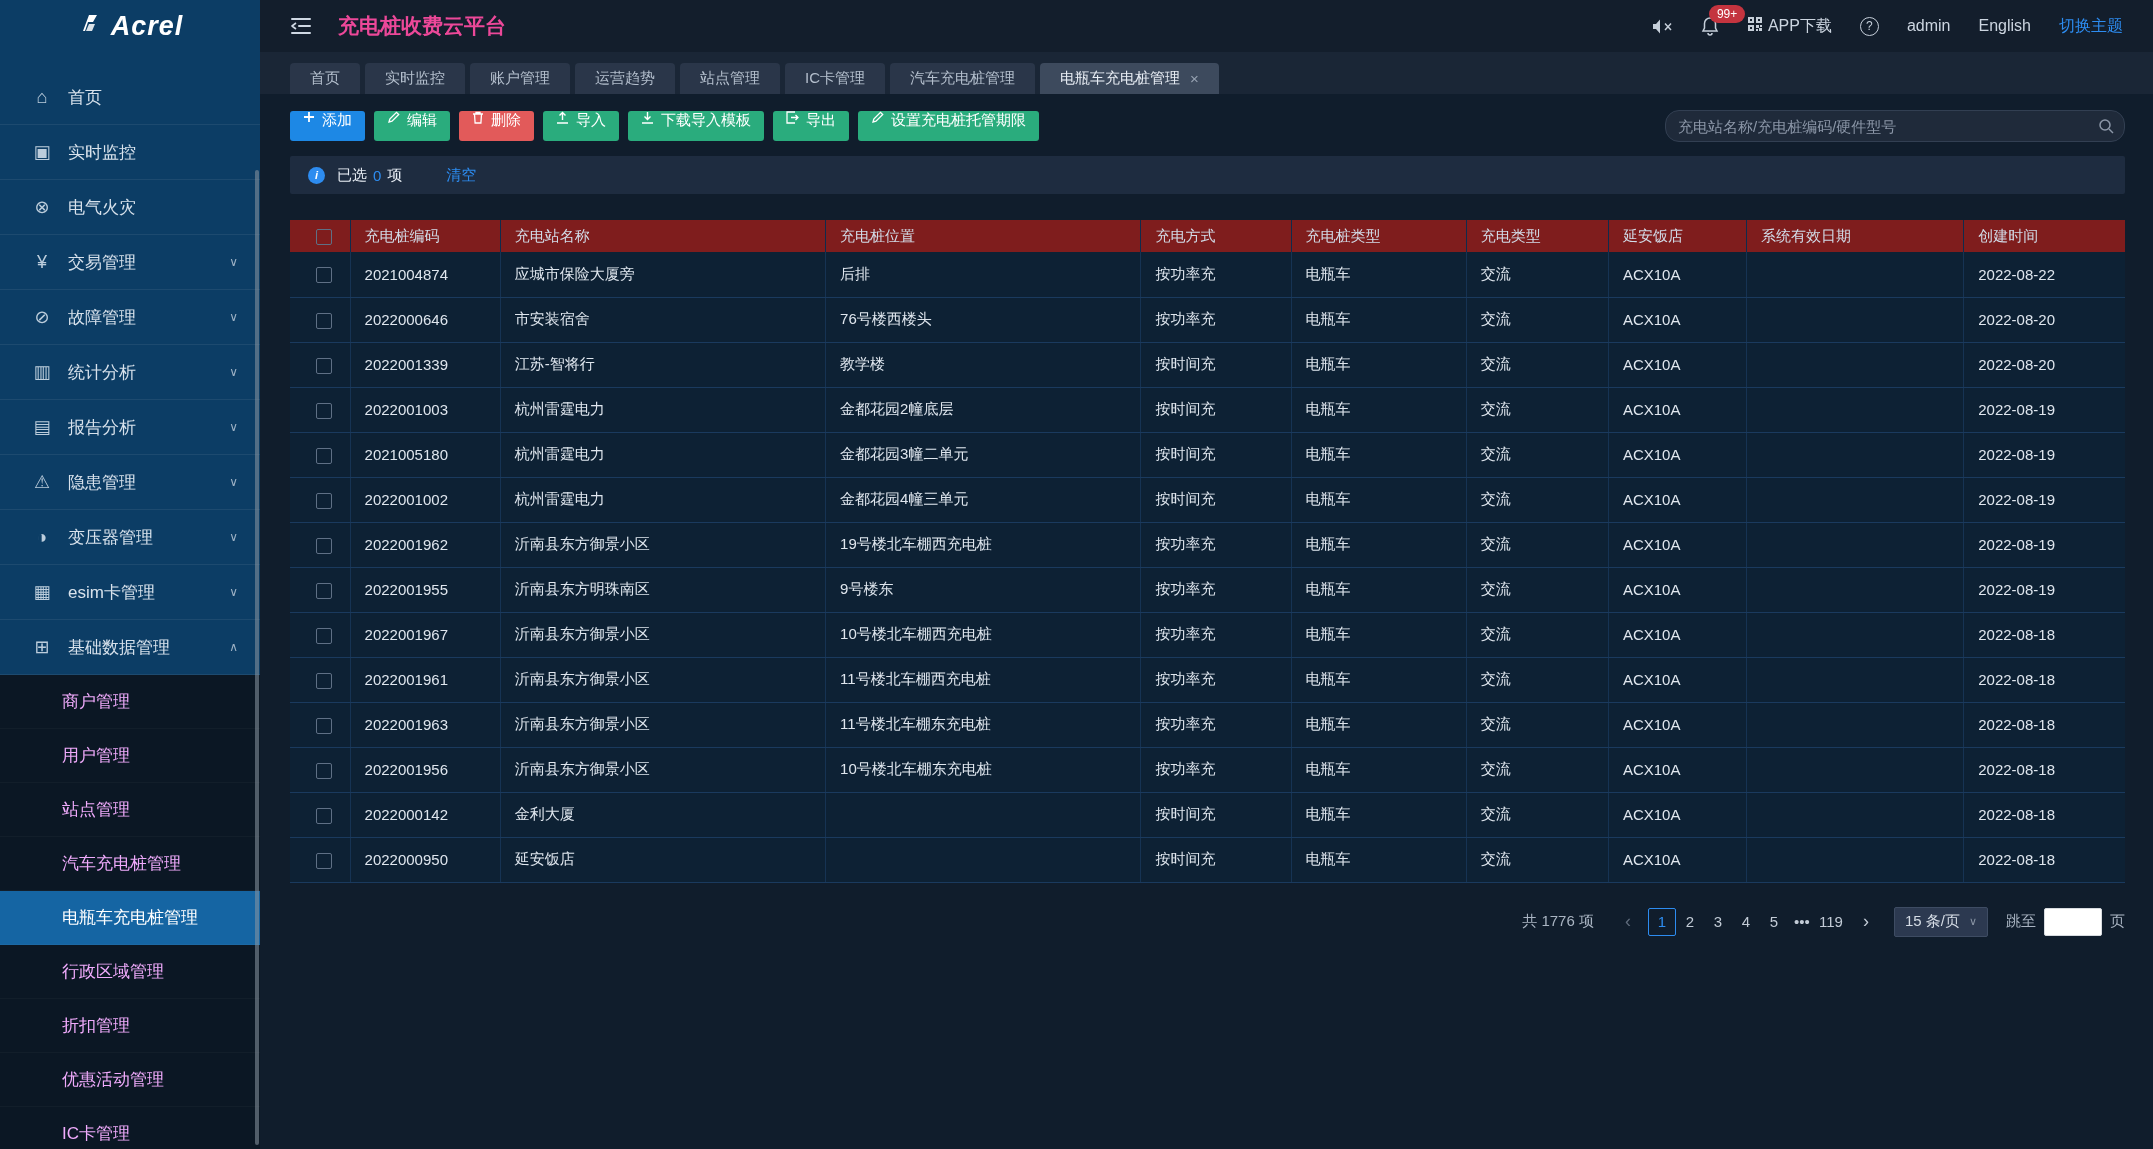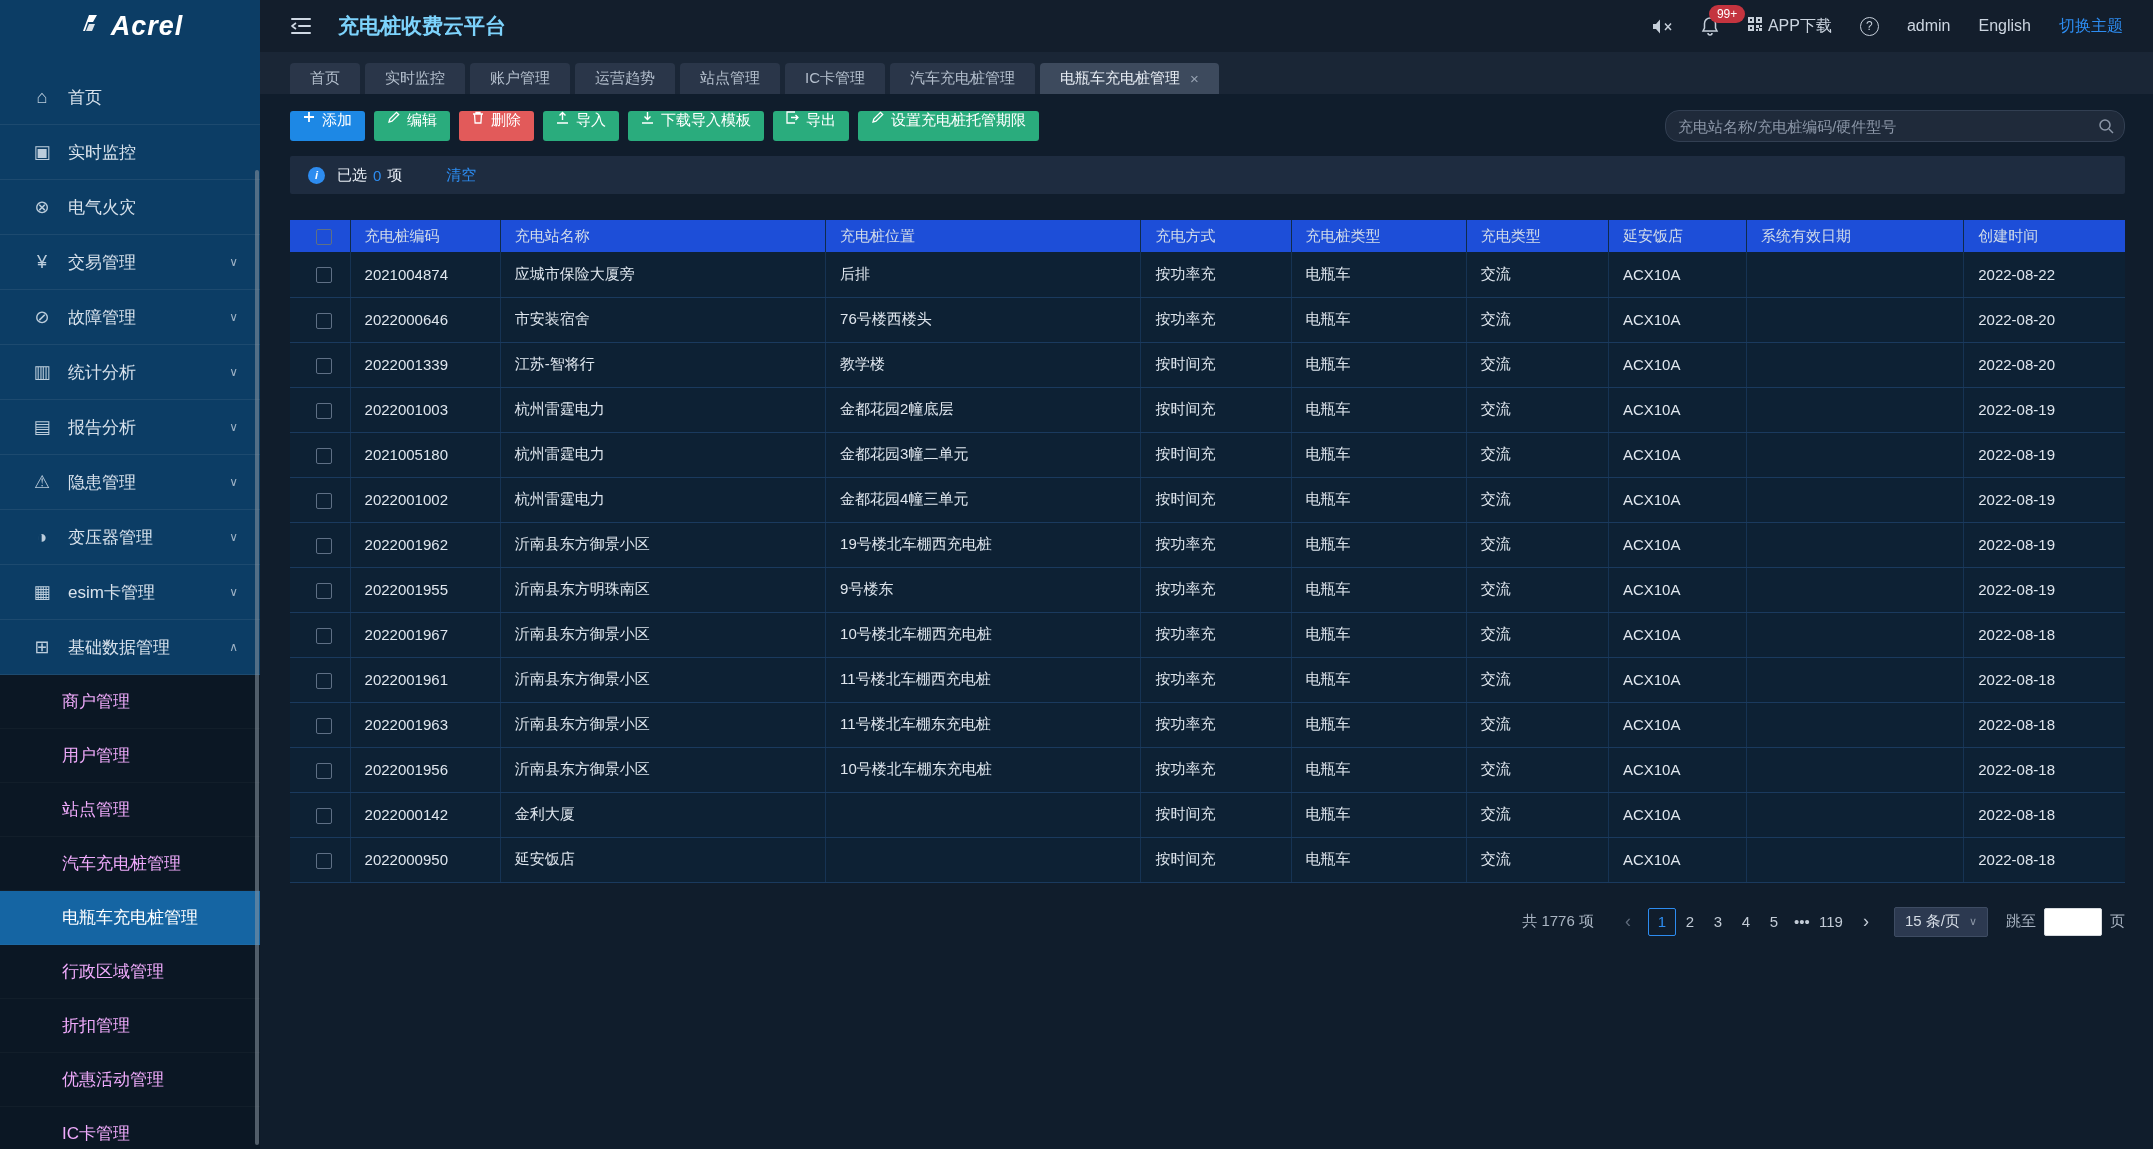--- a/index.html
+++ b/index.html
@@ -22,21 +22,21 @@
     color:#f0abfc; font-size:17px; cursor:pointer; border-bottom:1px solid rgba(255,255,255,0.03); }
   .subnav-item.active { background:#1565a3; color:#ffffff; }
   .sidebar-scrollbar { position:absolute; right:1px; top:170px; bottom:4px; width:4px;
     background:#8d97a3; opacity:.55; border-radius:2px; }
 
   
   .main { flex:1; display:flex; flex-direction:column; background:#101d2c; min-width:0; }
 
   .topbar { height:52px; flex:0 0 52px; background:#131e2c; display:flex; align-items:center; padding:0 30px; }
   .fold-btn { display:flex; align-items:center; cursor:pointer; }
-  .page-title { color:#7dd3fc; font-size:21px; font-weight:bold; margin-left:26px; }
+  .page-title { color:#ec4899; font-size:21px; font-weight:bold; margin-left:26px; }
   .topbar-right { margin-left:auto; display:flex; align-items:center; gap:28px; color:#ccd5e0; font-size:16px; }
   .icon-btn { display:flex; align-items:center; cursor:pointer; position:relative; }
   .bell-wrap { position:relative; }
   .badge { position:absolute; top:-11px; left:8px; background:#c4343f; color:#fff; font-size:12px;
     padding:2px 8px; border-radius:9px; white-space:nowrap; }
   .appdl { display:flex; align-items:center; gap:5px; cursor:pointer; }
   .help-circle { width:19px; height:19px; border:1.5px solid #c6cfda; border-radius:50%;
     display:flex; align-items:center; justify-content:center; font-size:12px; color:#c6cfda; }
   .theme-link { color:#2d8cf0; cursor:pointer; }
 
@@ -66,21 +66,21 @@
   .selectbar { margin-top:14px; height:38px; background:#1e2c40; border-radius:2px;
     display:flex; align-items:center; padding:0 18px; color:#e6ecf3; font-size:15px; gap:6px; }
   .info-circle { width:17px; height:17px; border-radius:50%; background:#2d8cf0; color:#fff;
     font-size:11px; font-weight:bold; font-style:italic; display:flex; align-items:center;
     justify-content:center; margin-right:6px; }
   .sel-count { color:#2d8cf0; }
   .clear-link { color:#2d8cf0; margin-left:38px; cursor:pointer; }
 
   .table-wrap { margin-top:26px; }
   table { width:100%; border-collapse:collapse; table-layout:fixed; }
-  thead th { background:#1d4ed8; height:32px; color:#d2dce8; font-size:15px; font-weight:normal;
+  thead th { background:#7f1d1d; height:32px; color:#d2dce8; font-size:15px; font-weight:normal;
     text-align:left; padding:0 0 0 14px; border-right:1px solid #0f2b4c; }
   thead th:last-child { border-right:none; }
   tbody td { background:#0d2134; height:45px; color:#dfe6ee; font-size:15px; padding:0 0 0 14px;
     border-right:1px solid #163353; border-bottom:1px solid #1a3a5e; white-space:nowrap;
     overflow:hidden; text-overflow:ellipsis; }
   tbody td:last-child { border-right:none; }
   .c-check { padding-left:26px !important; }
   .checkbox { display:inline-block; width:16px; height:16px; border:1px solid #5f7085;
     border-radius:2px; background:transparent; cursor:pointer; vertical-align:middle; }
 

